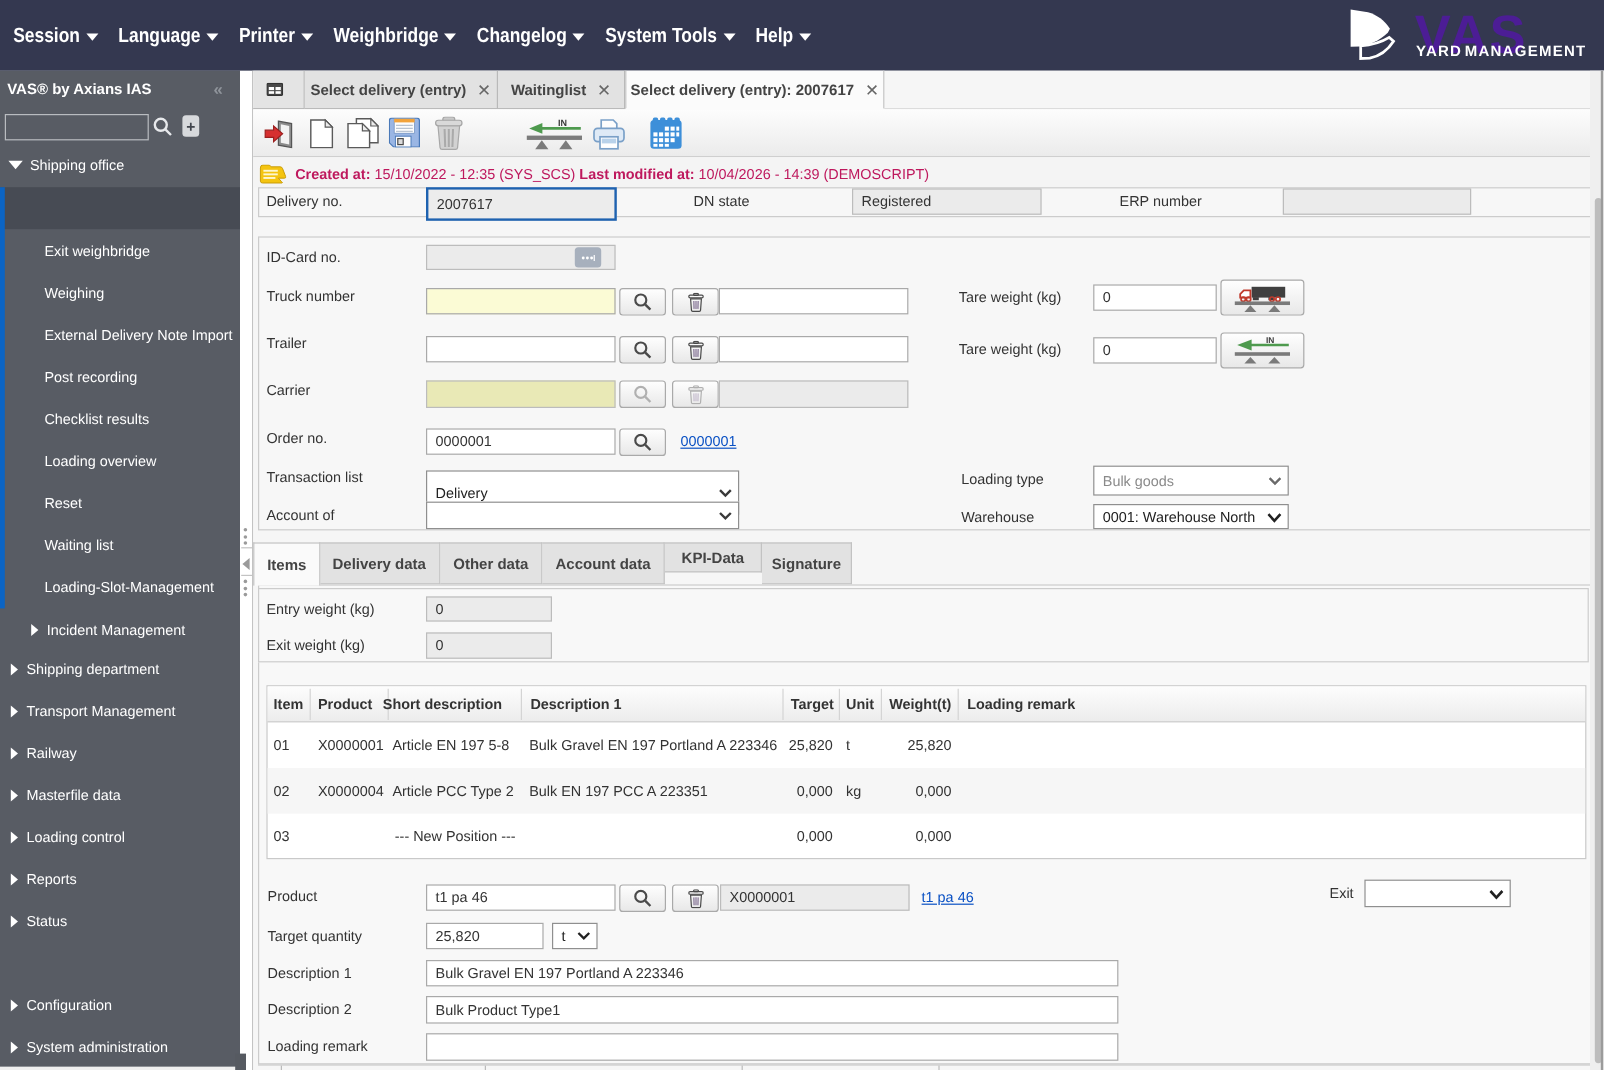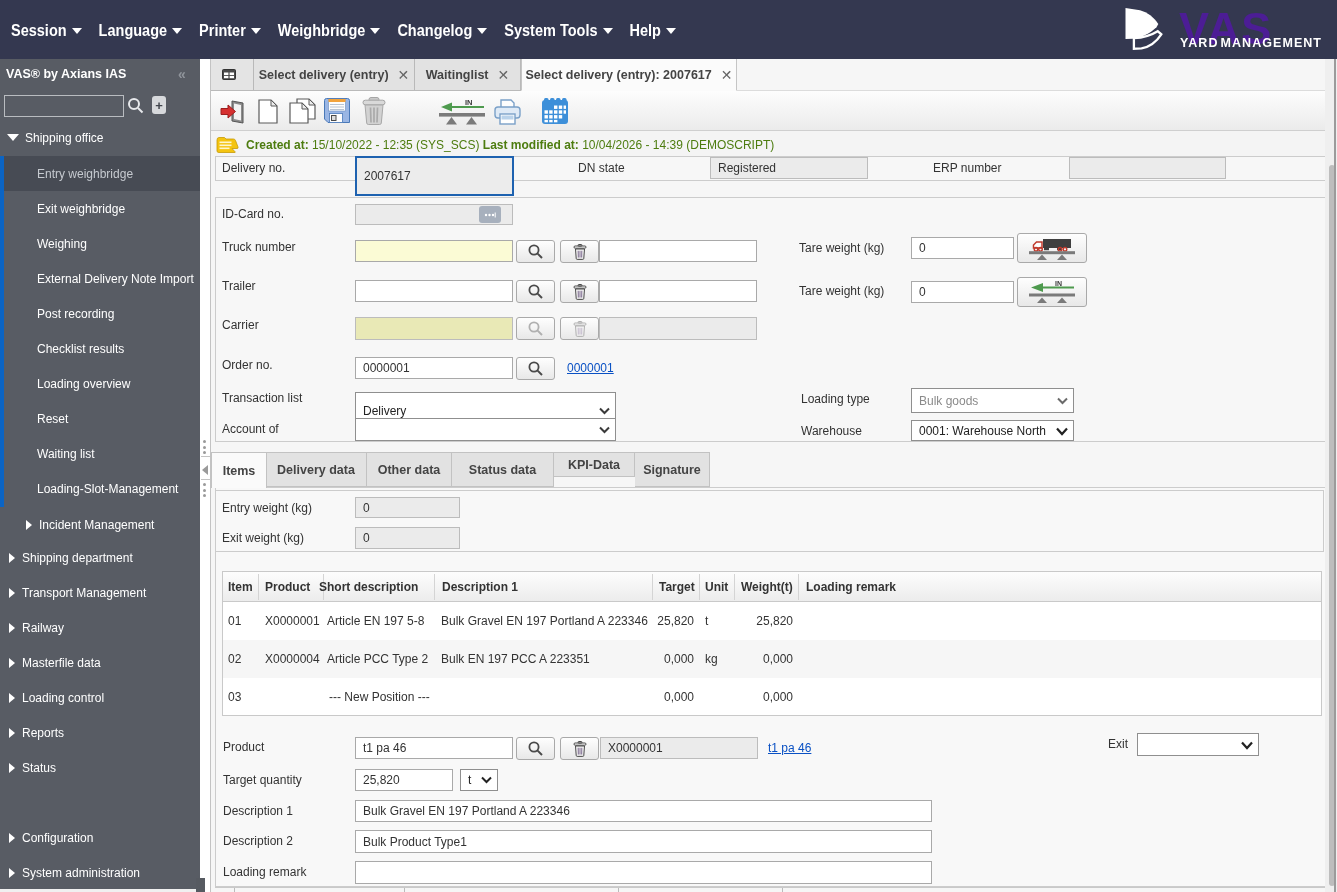--- a/index.html
+++ b/index.html
@@ -81,21 +81,20 @@
 <div class="abs" style="left:178px;top:7px;color:#8f949b;font-size:14px;font-weight:bold;letter-spacing:-2px">«</div>
 <div id="sb-search"></div>
 <svg class="abs" style="left:127px;top:38px" width="17" height="17" viewBox="0 0 17 17">
       <circle cx="7" cy="7" r="5" fill="none" stroke="#e7e9ec" stroke-width="2"></circle>
       <line x1="11" y1="11" x2="15.5" y2="15.5" stroke="#e7e9ec" stroke-width="2"></line>
     </svg>
 <div class="abs" style="left:152px;top:37px;width:14px;height:18px;background:#d7d9dc;border-radius:3px;color:#41454d;font-size:13px;font-weight:bold;display:flex;align-items:center;justify-content:center">+</div>
 <div class="snode" style="top:61px"><span style="width:7px"></span><span class="arr-d"></span>Shipping office</div>
 <div class="abs" style="left:0;top:97px;width:200px;height:35px;background:#474b54"></div>
 <div class="abs" style="left:0;top:97px;width:4px;height:351px;background:#0b64c4"></div>
-<div class="snode" style="top:97px;color:#c6cad0"><span style="width:37px"></span>Entry weighbridge</div>
 <div class="snode" style="top:132.1px"><span style="width:37px"></span>Exit weighbridge</div>
 <div class="snode" style="top:167.2px"><span style="width:37px"></span>Weighing</div>
 <div class="snode" style="top:202.3px"><span style="width:37px"></span>External Delivery Note Import</div>
 <div class="snode" style="top:237.4px"><span style="width:37px"></span>Post recording</div>
 <div class="snode" style="top:272.5px"><span style="width:37px"></span>Checklist results</div>
 <div class="snode" style="top:307.6px"><span style="width:37px"></span>Loading overview</div>
 <div class="snode" style="top:342.7px"><span style="width:37px"></span>Reset</div>
 <div class="snode" style="top:377.8px"><span style="width:37px"></span>Waiting list</div>
 <div class="snode" style="top:412.9px"><span style="width:37px"></span>Loading-Slot-Management</div>
 <div class="snode" style="top:448px"><span style="width:26px"></span><span class="arr-r"></span>Incident Management</div>
@@ -196,24 +195,24 @@
       <rect x="13" y="22.9" width="3.4" height="2.4"></rect>
 </g>
 </svg>
 <div id="created"></div>
 <svg class="abs" style="left:216px;top:137px" width="23" height="17" viewBox="0 0 23 17">
     <path d="M1,3 L1,14 Q1,15.5 3,15.5 L19,15.5 Q20,15.5 18.5,14.2 L16,11.5 L21,11.5 Q22.5,11.5 22,10 L19.5,3.5 Q19,2 17.5,2 L10,2 L8.5,0.5 L3,0.5 Q1,0.5 1,3 Z" fill="#f4c410" stroke="#c79a06" stroke-width="0.8"></path>
     <rect x="3.5" y="4.5" width="12" height="1.6" fill="#fdf6cf"></rect>
     <rect x="3.5" y="7.5" width="12" height="1.6" fill="#fdf6cf"></rect>
     <rect x="3.5" y="10.5" width="10" height="1.6" fill="#fdf6cf"></rect>
   </svg>
-<div class="abs" style="left:246px;top:138px;font-size:12px;color:#4d7c0f"><b>Created at:</b> 15/10/2022 - 12:35 (SYS_SCS) <b>Last modified at:</b> 10/04/2026 - 14:39 (DEMOSCRIPT)</div>
+<div class="abs" style="left:246px;top:138px;font-size:12px;color:#be185d"><b>Created at:</b> 15/10/2022 - 12:35 (SYS_SCS) <b>Last modified at:</b> 10/04/2026 - 14:39 (DEMOSCRIPT)</div>
 <div class="panel" style="left:215px;top:156px;width:1112px;height:25px"></div>
 <div class="lbl" style="left:222px;top:161px">Delivery no.</div>
-<div class="inp" style="left:355px;top:156px;width:159px;height:40px;background:#ececec;border:2px solid #1e62b0">2007617</div>
+<div class="inp" style="left:355px;top:156px;width:159px;height:28px;background:#ececec;border:2px solid #1e62b0">2007617</div>
 <div class="lbl" style="left:578px;top:161px">DN state</div>
 <div class="inp dis" style="left:710px;top:157px;width:158px;height:22px">Registered</div>
 <div class="lbl" style="left:933px;top:161px">ERP number</div>
 <div class="inp dis" style="left:1069px;top:157px;width:157px;height:22px"></div>
 
 <div class="panel" style="left:215px;top:197px;width:1112px;height:245px"></div>
 <div class="lbl" style="left:222px;top:207px">ID-Card no.</div>
 <div class="inp dis" style="left:355px;top:204px;width:158px;height:21px"></div>
 <div class="abs" style="left:479px;top:206px;width:22px;height:17px;background:#a7b0bd;border-radius:3px;display:flex;align-items:center;justify-content:center">
     <svg width="12" height="6" viewBox="0 0 12 6">
@@ -332,21 +331,21 @@
       <polyline points="1,1.5 5.5,6 10,1.5" stroke="#3a3a3a" stroke-width="2" fill="none"></polyline>
     </svg>
   </div>
 <div class="lbl" style="left:801px;top:424px">Warehouse</div>
 <div class="sel" style="left:911px;top:420px;width:163px;height:21px">0001: Warehouse North<svg width="12" height="9" viewBox="0 0 12 9">
       <polyline points="1,1.5 6,7 11,1.5" stroke="#222" stroke-width="2.2" fill="none"></polyline>
     </svg></div>
 
 <div class="tab" style="left:266px;top:452px;width:101px;height:35px;border:1px solid #c2c2c2;border-left:none">Delivery data</div>
 <div class="tab" style="left:367px;top:452px;width:85px;height:35px;border:1px solid #c2c2c2;border-left:none">Other data</div>
-<div class="tab" style="left:452px;top:452px;width:102px;height:35px;border:1px solid #c2c2c2;border-left:none">Status data</div>
+<div class="tab" style="left:452px;top:452px;width:102px;height:35px;border:1px solid #c2c2c2;border-left:none">Account data</div>
 <div class="tab" style="left:554px;top:452px;width:81px;height:25px;border:1px solid #c2c2c2;border-left:none">KPI-Data</div>
 <div class="tab" style="left:635px;top:452px;width:75px;height:35px;border:1px solid #c2c2c2;border-left:none">Signature</div>
 <div class="panel" style="left:215px;top:487px;width:1112px;height:400px;background:#f8f8f8"></div>
 <div class="tab" style="left:211px;top:452px;width:56px;height:36px;background:#fafafa;border:1px solid #c2c2c2;border-bottom:none">Items</div>
 <div class="panel" style="left:215px;top:490px;width:1109px;height:62px;background:#f8f8f8"></div>
 <div class="lbl" style="left:222px;top:501px">Entry weight (kg)</div>
 <div class="inp dis" style="left:355px;top:497px;width:105px;height:21px">0</div>
 <div class="lbl" style="left:222px;top:531px">Exit weight (kg)</div>
 <div class="inp dis" style="left:355px;top:527px;width:105px;height:22px">0</div>
 <div class="abs" style="left:222px;top:571px;width:1100px;height:145px;background:#fff;border:1px solid #c9c9c9"></div>

